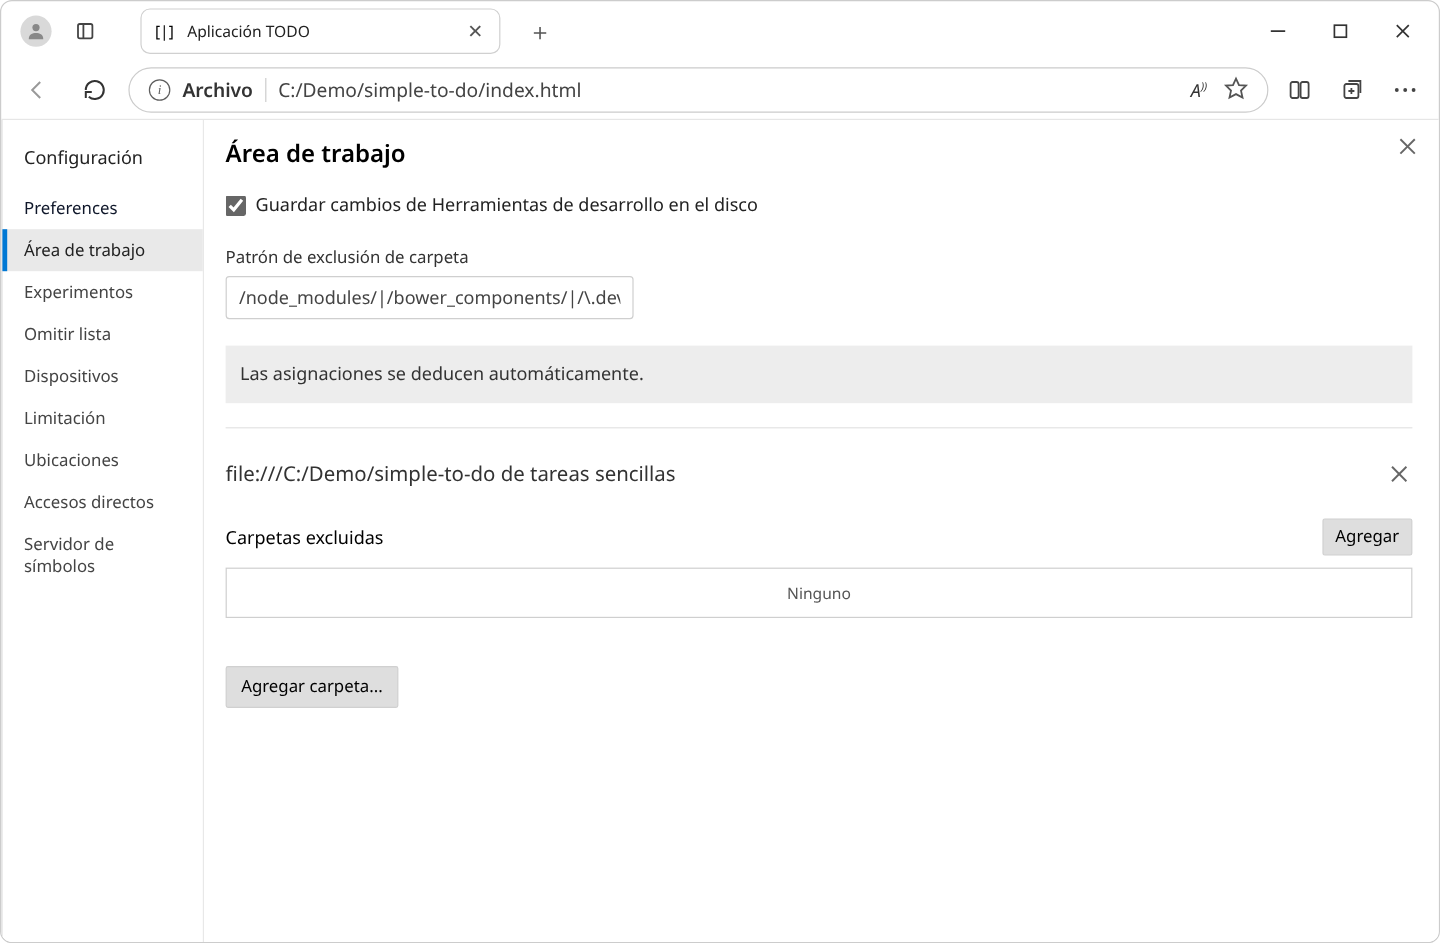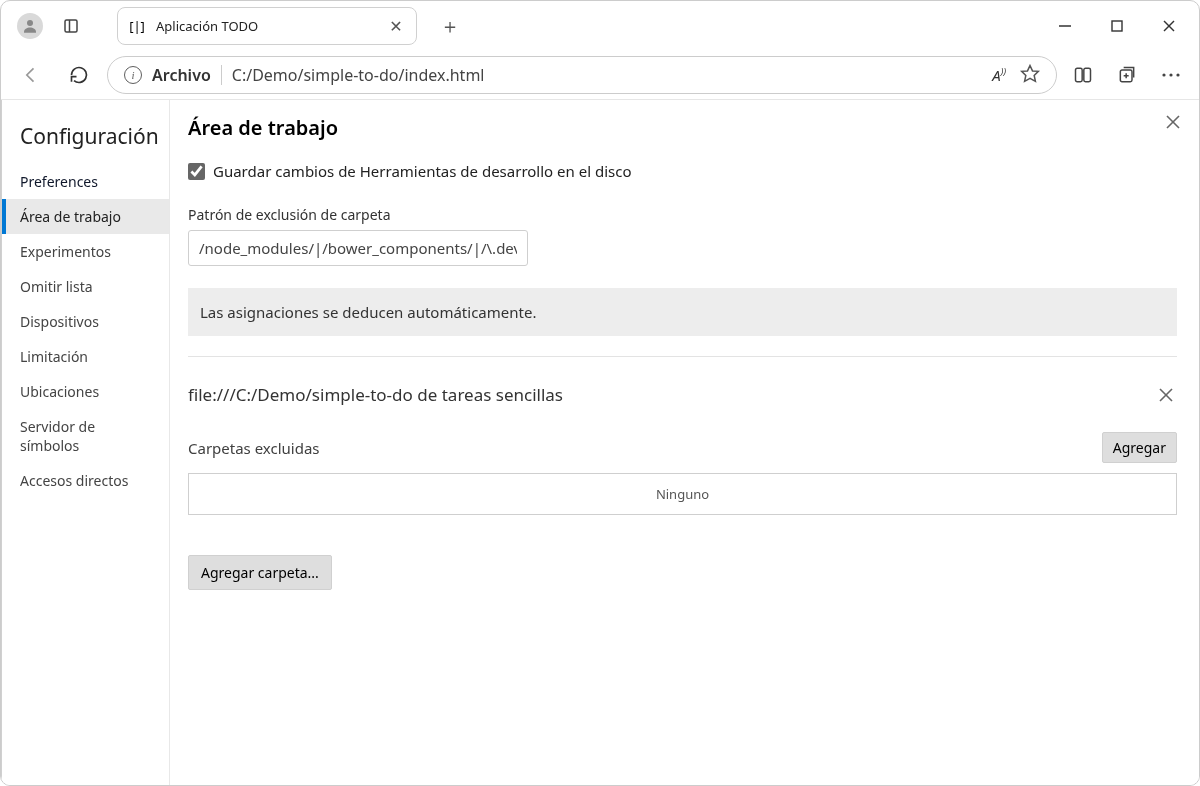--- a/index.html
+++ b/index.html
@@ -30,39 +30,39 @@
 .content { flex:1; display:flex; overflow:hidden; border-top:1px solid #e6e6e6;}
 .page { width:534px; background:#0f8b0f; position:relative; }
 .page-scrollbar { position:absolute; right:0; top:0; bottom:0; width:18px; background:#f4f4f4; }
 .scroll-thumb { width:14px; margin:4px auto 0; height:230px; background:#c5c5c5; border-radius:8px;}
 .todo-card { position:absolute; left:40px; right:20px; top:50px; background:#000; border-radius:12px; height:44px; display:flex; align-items:center; overflow:hidden;}
 .todo-label { color:#fff; font-size:8px; padding-left:14px; width:96px;}
 .todo-input { flex:1; background:#fff; height:100%; border:none; outline:none; font-size:18px; padding:0 12px; color:#222;}
 .todo-btn { height:100%; background:#2d6090; color:#fff; border:none; padding:0 16px; font-size:17px;}
 .devtools { flex:1; display:flex; background:#fff; border-left:1px solid #d0d0d0; }
 .dt-sidebar { width:168px; border-right:1px solid #e8e8e8; padding-top:10px; }
-.dt-title { font-size:21px; padding:12px 18px 14px; color:#222;}
+.dt-title { font-size:15px; padding:12px 18px 14px; color:#222;}
 .dt-item { font-size:14px; color:#444; padding:8px 18px; cursor:pointer; }
 .dt-item.muted { color:#0f172a; }
 .dt-item.selected { background:#e9e9e9; position:relative; color:#222;}
 .dt-item.selected::before { content:""; position:absolute; left:0; top:0; bottom:0; width:4px; background:#0078d4;}
 .dt-main { flex:1; padding:10px 22px 20px 18px; position:relative; display:flex; flex-direction:column;}
 .dt-main h1 { font-size:20px; font-weight:600; margin:4px 0 20px;}
 .dt-close { position:absolute; right:14px; top:10px; width:24px; height:24px; display:flex; align-items:center; justify-content:center;}
 .check-row { display:flex; align-items:center; gap:8px; font-size:15px; color:#222; margin-bottom:14px;}
 .check-row input { width:17px; height:17px; accent-color:#666;}
 .field-label { font-size:14px; color:#333; margin:10px 0 6px;}
 .text-input { border:1px solid #cfcfcf; border-radius:3px; height:36px; padding:0 10px; font-size:15px; width:100%; color:#444;}
 .info-banner { background:#ededed; padding:14px 12px; font-size:15px; color:#333; margin-top:22px;}
 .divider { height:1px; background:#e3e3e3; margin-top:20px;}
 .mapping-row { display:flex; align-items:center; margin-top:26px;}
 .mapping-title { font-size:17px; color:#333; }
 .mapping-close { margin-left:auto; width:22px; height:22px; display:flex; align-items:center; justify-content:center;}
 .excl-row { display:flex; align-items:center; margin-top:26px;}
-.excl-label { font-size:15px; color:#404040;}
+.excl-label { font-size:15px; color:#000000;}
 .excl-btn { margin-left:auto; background:#dedede; border:1px solid #d0d0d0; padding:5px 10px; font-size:14px; border-radius:2px;}
 .none-box { border:1px solid #cfcfcf; margin-top:10px; height:42px; display:flex; align-items:center; justify-content:center; font-size:13px; color:#555;}
 .add-folder { margin-top:40px; background:#dedede; border:1px solid #d0d0d0; padding:7px 12px; font-size:14px; width:fit-content; border-radius:2px;}
 svg { overflow:visible;}
 </style>
 </head>
 <body>
 
 <div class="titlebar">
   <div class="left">
@@ -157,22 +157,22 @@
   <div class="devtools">
     <div class="dt-sidebar">
       <div class="dt-title">Configuración</div>
       <div class="dt-item muted">Preferences</div>
       <div class="dt-item selected">Área de trabajo</div>
       <div class="dt-item">Experimentos</div>
       <div class="dt-item">Omitir lista</div>
       <div class="dt-item">Dispositivos</div>
       <div class="dt-item">Limitación</div>
       <div class="dt-item">Ubicaciones</div>
+      <div class="dt-item">Accesos directos</div>
       <div class="dt-item">Servidor de símbolos</div>
-      <div class="dt-item">Accesos directos</div>
     </div>
 
     <div class="dt-main">
       <div class="dt-close">
           <svg width="16" height="16" viewBox="0 0 16 16" stroke="#666" stroke-width="1.6">
             <line x1="2" y1="2" x2="14" y2="14"></line>
             <line x1="14" y1="2" x2="2" y2="14"></line>
           </svg>
         </div>
       <h1>Área de trabajo</h1>

